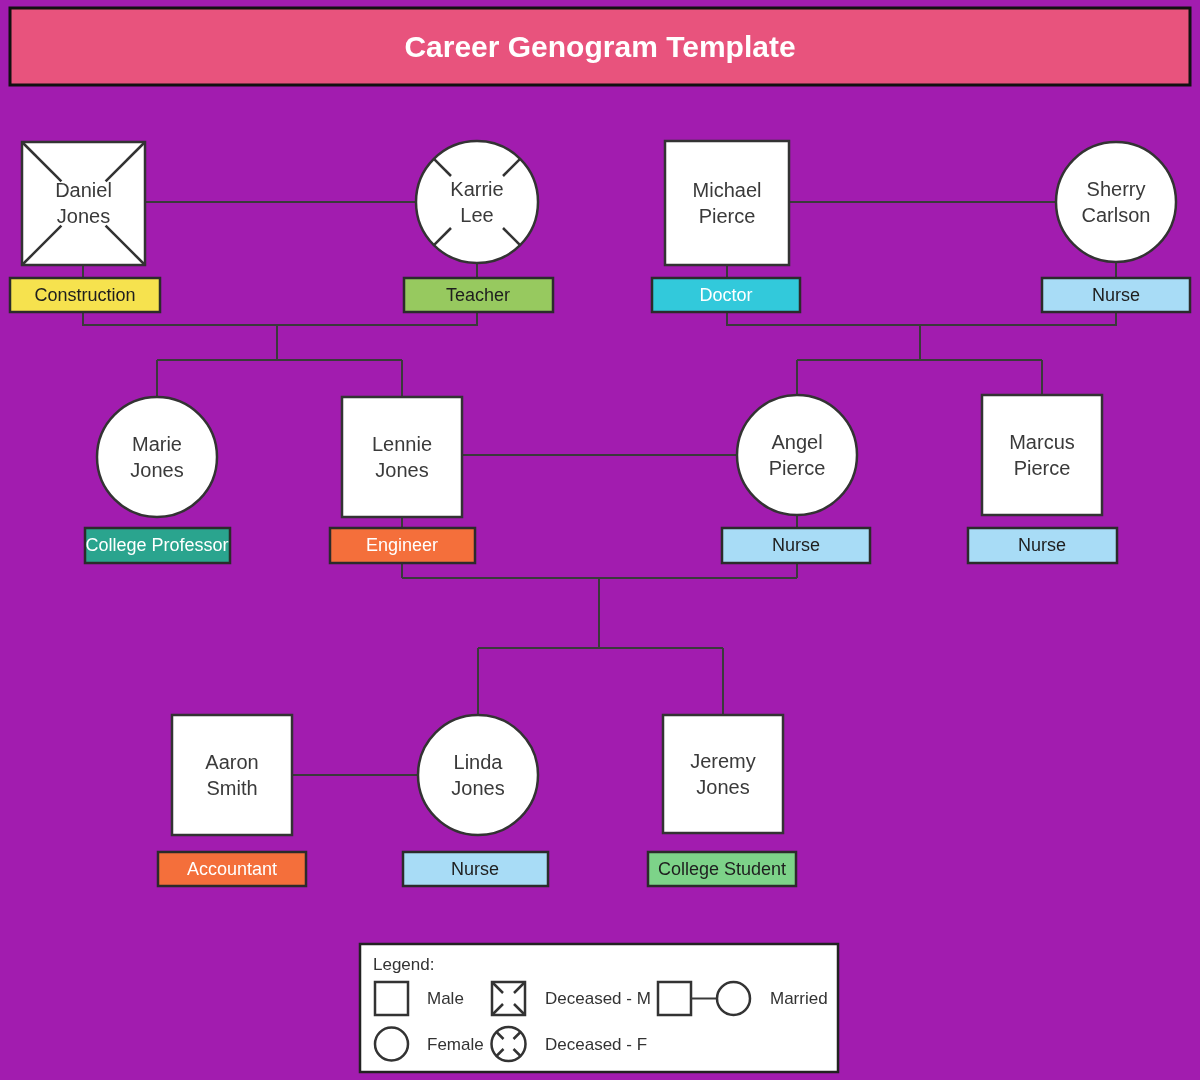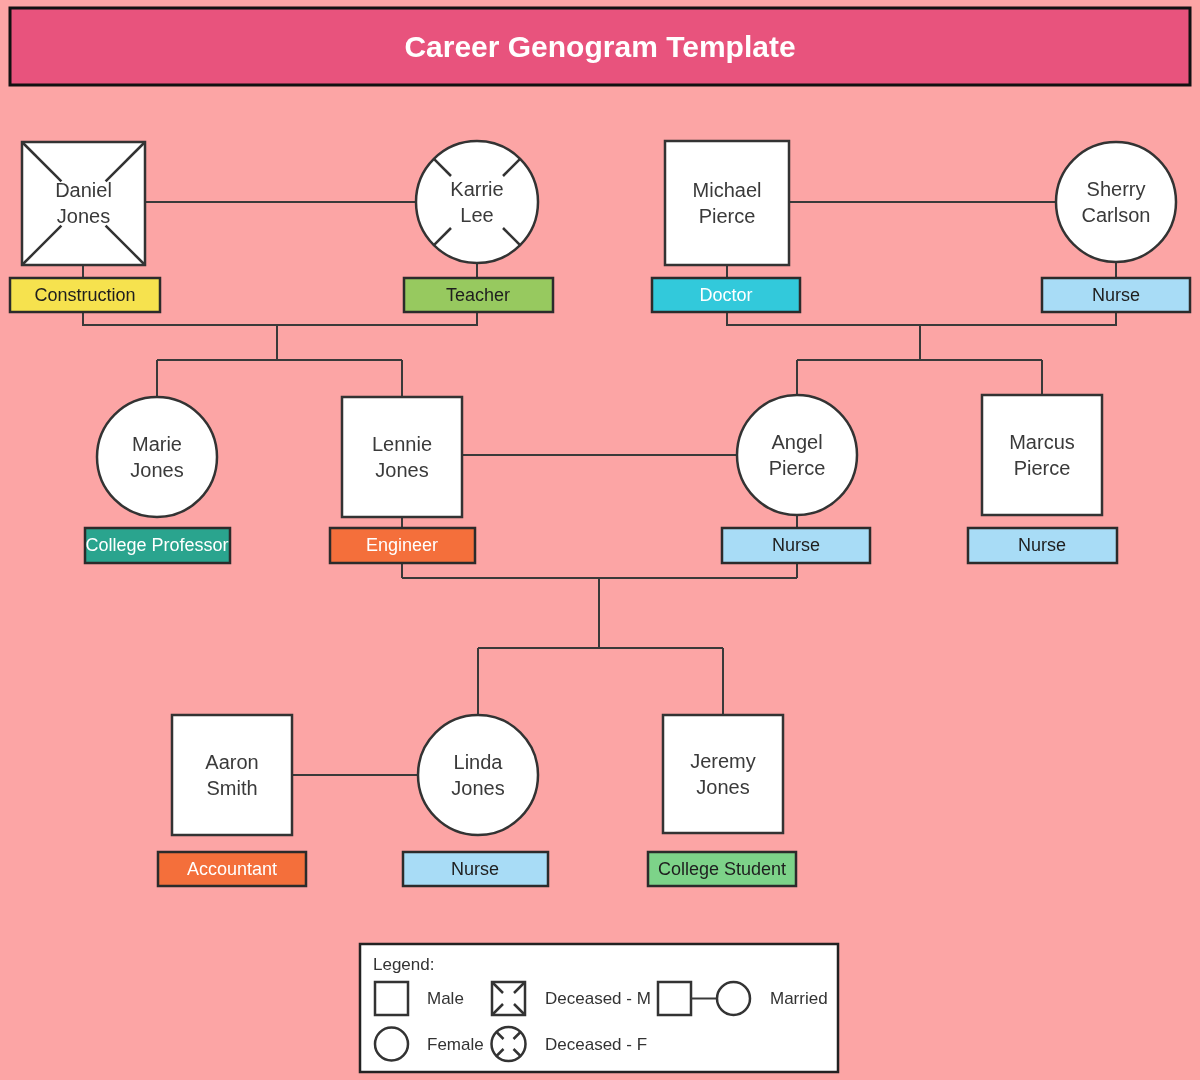--- a/index.html
+++ b/index.html
@@ -1,16 +1,16 @@
 <!DOCTYPE html>
 <html><head>
 <meta charset="utf-8">
 <style>
   html,body { margin:0; padding:0; background:#ffffff; }
-  .stage { width:1200px; height:1080px; position:relative; background:#fca5a5; }
+  .stage { width:1200px; height:1080px; position:relative; background:#a21caf; }
   svg { display:block; }
   svg text { font-family:"Liberation Sans", sans-serif; }
   .banner-rect { stroke:#111111; stroke-width:3; }
   .banner-text { font-size:30px; font-weight:bold; fill:#ffffff; text-anchor:middle; }
   .shape { fill:#ffffff; stroke:#333333; stroke-width:2.5; }
   .mark { stroke:#333333; stroke-width:2.5; fill:none; }
   .connector { stroke:#3a3a3a; stroke-width:2; fill:none; }
   .name { font-size:20px; fill:#3a3a3a; text-anchor:middle; }
   .career-rect { stroke:#2b2b2b; stroke-width:2.5; }
   .career-text { font-size:18px; text-anchor:middle; }

